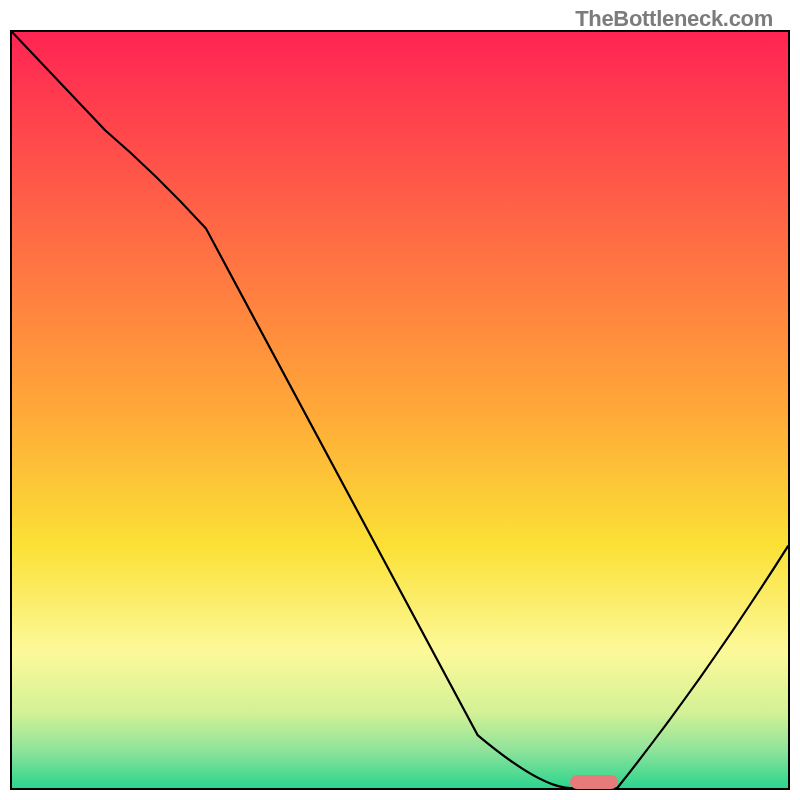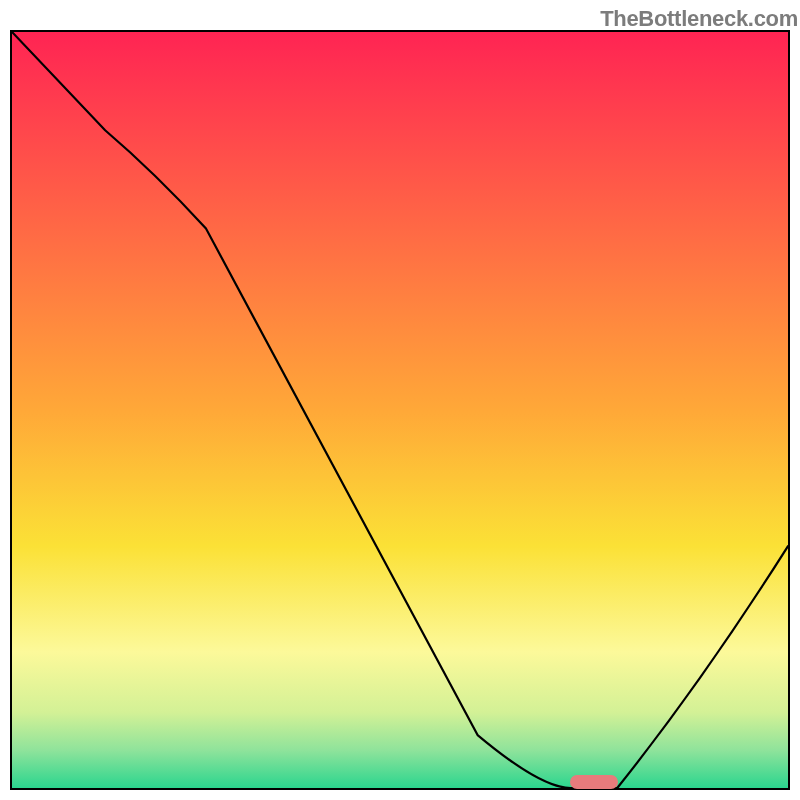--- a/index.html
+++ b/index.html
@@ -23,21 +23,21 @@
   .gradient-fill {
     position: absolute;
     left: 0;
     top: 0;
     right: 0;
     bottom: 0;
   }
   .watermark {
     position: absolute;
     top: 6px;
-    right: 2px;
+    right: 27px;
     font-size: 22px;
     font-weight: 600;
     color: #7c7c7c;
     letter-spacing: -0.3px;
   }
   svg.curve {
     position: absolute;
     left: 0;
     top: 0;
   }

